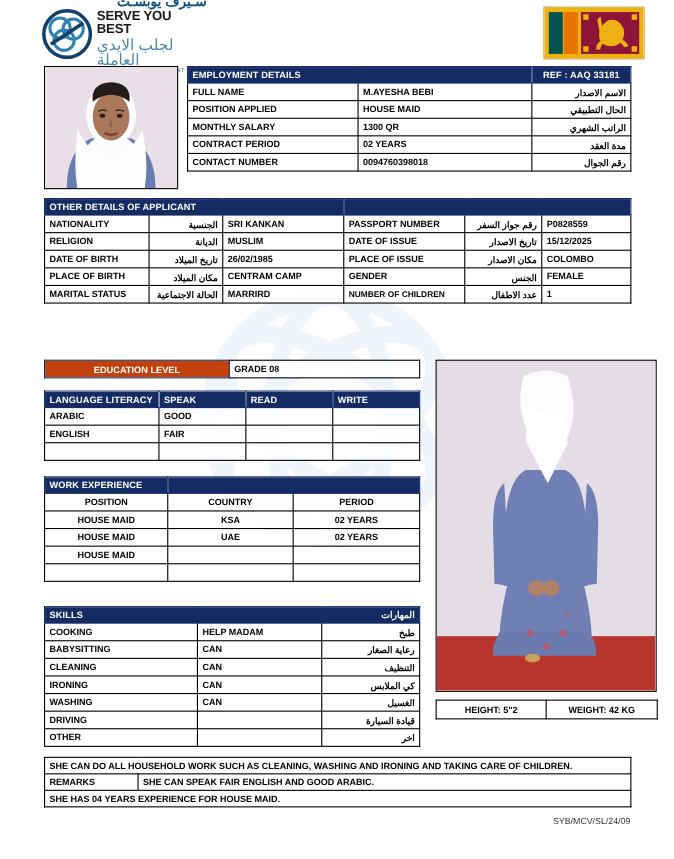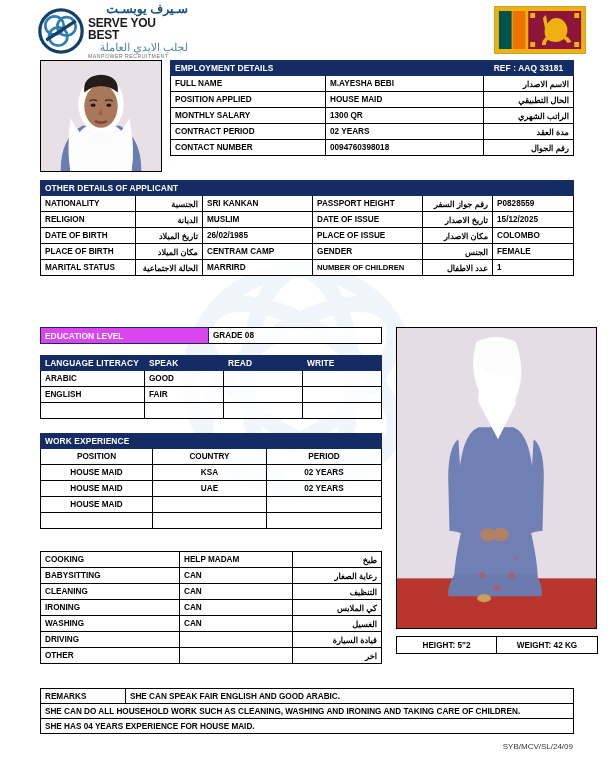--- a/index.html
+++ b/index.html
@@ -43,21 +43,21 @@
   .logo-txt { display: flex; flex-direction: column; justify-content: center; line-height: 1; }
   .logo-ar-top {
     font-size: 12.5px; color: #17527e; font-weight: bold;
     letter-spacing: 0.4px; direction: rtl; text-align: right;
   }
   .logo-en {
     font-size: 12px; font-weight: bold; color: #1a1a1a;
     letter-spacing: -0.2px; margin-top: 1px;
   }
   .logo-ar-bot {
-    font-size: 11px; color: #4e86ae; direction: rtl; text-align: right; margin-top: 1px;
+    font-size: 14px; color: #4e86ae; direction: rtl; text-align: left; margin-top: 1px;
   }
   .logo-sub {
     font-size: 5.2px; color: #6f6f6f; letter-spacing: 0.5px; margin-top: 1px;
   }
   .flag-wrap {
     position: absolute; left: 494px; top: 6px;
     width: 92px; height: 48px;
     border: 1px solid #c9a227;
   }
 
@@ -251,21 +251,21 @@
     <tbody>
       <tr class="bar">
         <td colspan="3">OTHER DETAILS OF APPLICANT</td>
         <td class="empty" colspan="3"></td>
       </tr>
 
       <tr>
         <td>NATIONALITY</td>
         <td class="ar">الجنسية</td>
         <td>SRI KANKAN</td>
-        <td>PASSPORT HEIGHT</td>
+        <td>PASSPORT NUMBER</td>
         <td class="ar">رقم جواز السفر</td>
         <td>P0828559</td>
       </tr>
 
       <tr>
         <td>RELIGION</td>
         <td class="ar">الديانة</td>
         <td>MUSLIM</td>
         <td>DATE OF ISSUE</td>
         <td class="ar">تاريخ الاصدار</td>
@@ -302,21 +302,21 @@
     </tbody>
   </table>
 
   <table class="tbl" style="left:40px; top:327px; width:341px;">
     <colgroup>
         <col style="width:168px">
         <col style="width:173px">
       </colgroup>
     <tbody>
       <tr>
-        <td class="bar-cell" style="background:#d946ef;color:#fff;border:1px solid #152b63;font-size:8.4px;">EDUCATION LEVEL</td>
+        <td class="bar-cell" style="background:#c2410c;color:#fff;border:1px solid #152b63;font-size:8.4px;text-align:center;">EDUCATION LEVEL</td>
         <td>GRADE 08</td>
       </tr>
     </tbody>
   </table>
 
   <table class="tbl" style="left:40px; top:355px; width:341px;">
     <colgroup>
         <col style="width:104px">
         <col style="width:79px">
         <col style="width:79px">
@@ -389,20 +389,24 @@
     </tbody>
   </table>
 
   <table class="tbl" style="left:40px; top:551px; width:341px;">
     <colgroup>
         <col style="width:139px">
         <col style="width:113px">
         <col style="width:89px">
       </colgroup>
     <tbody>
+      <tr class="bar">
+        <td>SKILLS</td>
+        <td class="ar" colspan="2">المهارات</td>
+      </tr>
       <tr>
         <td>COOKING</td>
         <td>HELP MADAM</td>
         <td class="ar ar-light">طبخ</td>
       </tr>
       <tr>
         <td>BABYSITTING</td>
         <td>CAN</td>
         <td class="ar ar-light">رعاية الصغار</td>
       </tr>
@@ -473,27 +477,27 @@
     </tbody>
   </table>
 
   <table class="tbl remarks">
     <colgroup>
         <col style="width:85px">
         <col style="width:448px">
       </colgroup>
     <tbody>
       <tr>
+        <td colspan="2">SHE CAN DO ALL HOUSEHOLD WORK SUCH AS CLEANING, WASHING AND IRONING AND TAKING CARE OF CHILDREN.</td>
+      </tr>
+      <tr>
         <td class="rm-label">REMARKS</td>
         <td>SHE CAN SPEAK FAIR ENGLISH AND GOOD ARABIC.</td>
       </tr>
       <tr>
-        <td colspan="2">SHE CAN DO ALL HOUSEHOLD WORK SUCH AS CLEANING, WASHING AND IRONING AND TAKING CARE OF CHILDREN.</td>
-      </tr>
-      <tr>
         <td colspan="2">SHE HAS 04 YEARS EXPERIENCE FOR HOUSE MAID.</td>
       </tr>
     </tbody>
   </table>
 
   <div class="footer-code">SYB/MCV/SL/24/09</div>
 
 </div>
 
 </body></html>

